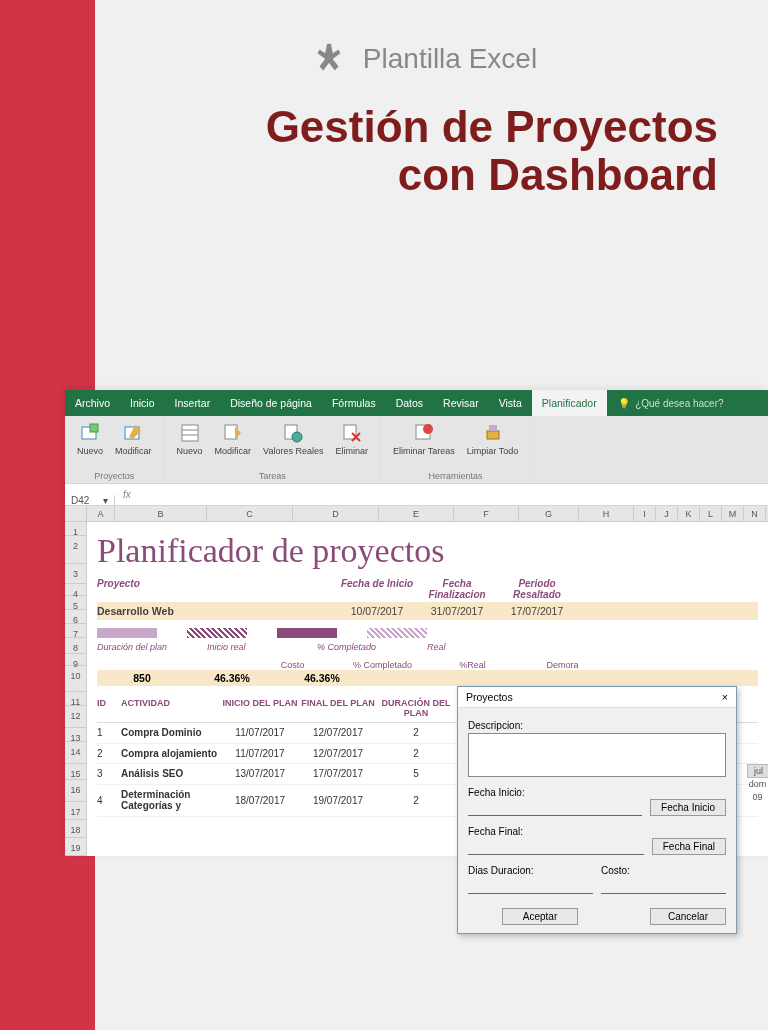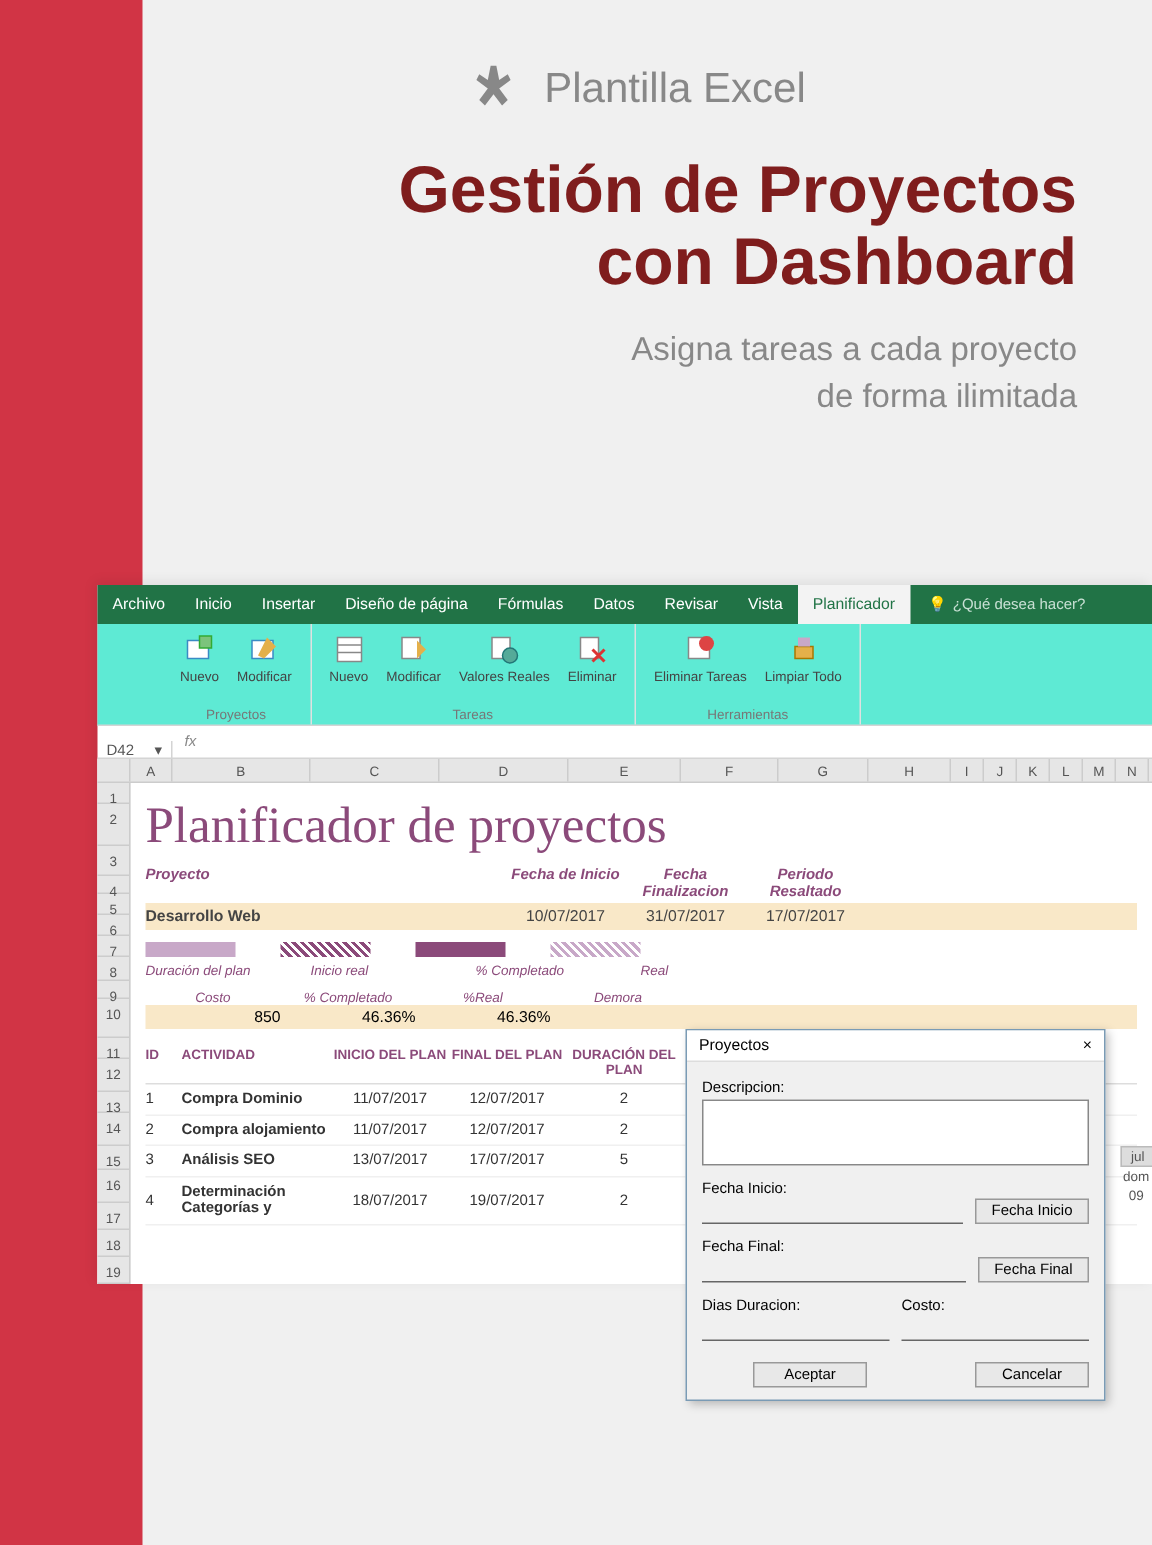--- a/index.html
+++ b/index.html
@@ -8,21 +8,21 @@
 .header-area { position: absolute; left: 79px; top: 0; right: 0; padding: 40px 50px 30px; text-align: right; }
 .brand { display: flex; align-items: center; justify-content: center; gap: 15px; color: #888; font-size: 28px; font-weight: 300; margin-bottom: 25px; }
 .brand svg { width: 38px; height: 38px; }
 .title { font-size: 44px; font-weight: 700; color: #7f1d1d; line-height: 1.1; text-align: right; }
 .subtitle { font-size: 22px; color: #888; font-weight: 300; margin-top: 18px; line-height: 1.4; text-align: right; }
 .excel-window { position: absolute; left: 65px; top: 390px; right: 0; background: #fff; box-shadow: -2px -2px 8px rgba(0,0,0,0.08); }
 .excel-tabs { background: #217346; display: flex; align-items: center; height: 26px; font-size: 10.5px; }
 .excel-tab { padding: 0 10px; color: #fff; height: 100%; display: flex; align-items: center; cursor: pointer; }
 .excel-tab.active { background: #f3f3f3; color: #217346; }
 .excel-tell { color: #c8e0d4; font-size: 10px; margin-left: 12px; display: flex; align-items: center; gap: 4px; }
-.ribbon { background: #5eead4; border-bottom: 1px solid #d4d4d4; display: flex; height: 68px; padding-left: 43px; }
+.ribbon { background: #e5e5e5; border-bottom: 1px solid #d4d4d4; display: flex; height: 68px; }
 .ribbon-group { border-right: 1px solid #e0e0e0; padding: 4px 8px 2px; display: flex; flex-direction: column; }
 .ribbon-buttons { display: flex; gap: 4px; flex: 1; }
 .ribbon-btn { display: flex; flex-direction: column; align-items: center; justify-content: flex-start; font-size: 9px; color: #444; padding: 2px 4px; gap: 2px; }
 .ribbon-btn .icon-box { width: 22px; height: 22px; display: flex; align-items: center; justify-content: center; }
 .ribbon-group-label { font-size: 9px; color: #777; text-align: center; }
 .formula-bar { display: flex; align-items: center; height: 22px; border-bottom: 1px solid #d4d4d4; font-size: 10px; }
 .name-box { width: 50px; border-right: 1px solid #d4d4d4; padding: 0 6px; color: #555; display: flex; align-items: center; justify-content: space-between; margin-top: 11px; }
 .fx-label { padding: 0 8px; color: #888; font-style: italic; }
 .grid-area { position: relative; background: #fff; }
 .col-headers { display: flex; background: #e6e6e6; border-bottom: 1px solid #ccc; height: 16px; font-size: 9px; color: #555; }
@@ -36,24 +36,24 @@
 .proj-row { display: flex; font-size: 10px; color: #8b4a7a; font-style: italic; font-weight: 600; }
 .proj-row .lbl { width: 240px; }
 .proj-row .date { width: 80px; text-align: center; }
 .proj-data { display: flex; background: #f9e8c8; font-size: 10.5px; color: #444; padding: 3px 0; margin-top: 2px; }
 .proj-data .lbl { width: 240px; font-weight: 600; padding-left: 0; }
 .proj-data .date { width: 80px; text-align: center; }
 .bars-row { display: flex; gap: 30px; margin: 8px 0 4px; }
 .bar-seg { height: 10px; }
 .legend-row { display: flex; font-size: 9px; font-style: italic; color: #8b4a7a; gap: 30px; }
 .legend-row span { width: 80px; }
-.stats-hdr { display: flex; font-size: 9px; font-style: italic; color: #8b4a7a; margin-top: 8px; }
+.stats-hdr { display: flex; font-size: 9px; color: #8b4a7a; margin-top: 8px; justify-content: center; }
 .stats-hdr span { width: 90px; text-align: center; }
 .stats-row { display: flex; background: #f9e8c8; font-size: 10.5px; padding: 2px 0; }
-.stats-row span { width: 90px; text-align: right; }
+.stats-row span { width: 90px; text-align: center; font-weight: bold; }
 .task-hdr { display: flex; font-size: 9px; font-weight: 700; color: #8b4a7a; margin-top: 12px; border-bottom: 1px solid #ddd; padding-bottom: 4px; }
 .task-hdr .c-id { width: 24px; }
 .task-hdr .c-act { width: 100px; }
 .task-hdr .c-d { width: 78px; text-align: center; }
 .task-row { display: flex; font-size: 10px; color: #333; padding: 4px 0; border-bottom: 1px solid #f0f0f0; align-items: center; }
 .task-row .c-id { width: 24px; }
 .task-row .c-act { width: 100px; font-weight: 600; line-height: 1.15; }
 .task-row .c-d { width: 78px; text-align: center; }
 .dialog { position: absolute; left: 370px; top: 164px; width: 280px; background: #f0f0f0; border: 1px solid #7a9bb5; box-shadow: 2px 2px 6px rgba(0,0,0,0.25); font-size: 10.5px; }
 .dialog-title { display: flex; justify-content: space-between; padding: 4px 8px; background: #fff; border-bottom: 1px solid #ddd; }
@@ -80,24 +80,20 @@
   <div class="brand">
     <svg viewBox="0 0 40 40" fill="#888">
         <path d="M18 4 L22 4 L24 14 L30 10 L32 14 L24 20 L30 28 L26 32 L20 24 L14 32 L10 28 L16 20 L8 14 L10 10 L16 14 Z"></path>
       </svg>
     <span>Plantilla Excel</span>
   </div>
   <h1 class="title">
     <span>Gestión de Proyectos</span><br>
     <span>con Dashboard</span>
   </h1>
-  <p class="subtitle">
-    <span>Asigna tareas a cada proyecto</span><br>
-    <span>de forma ilimitada</span>
-  </p>
 </div>
 
 <div class="excel-window">
   <div class="excel-tabs">
     <div class="excel-tab">Archivo</div>
     <div class="excel-tab">Inicio</div>
     <div class="excel-tab">Insertar</div>
     <div class="excel-tab">Diseño de página</div>
     <div class="excel-tab">Fórmulas</div>
     <div class="excel-tab">Datos</div>

